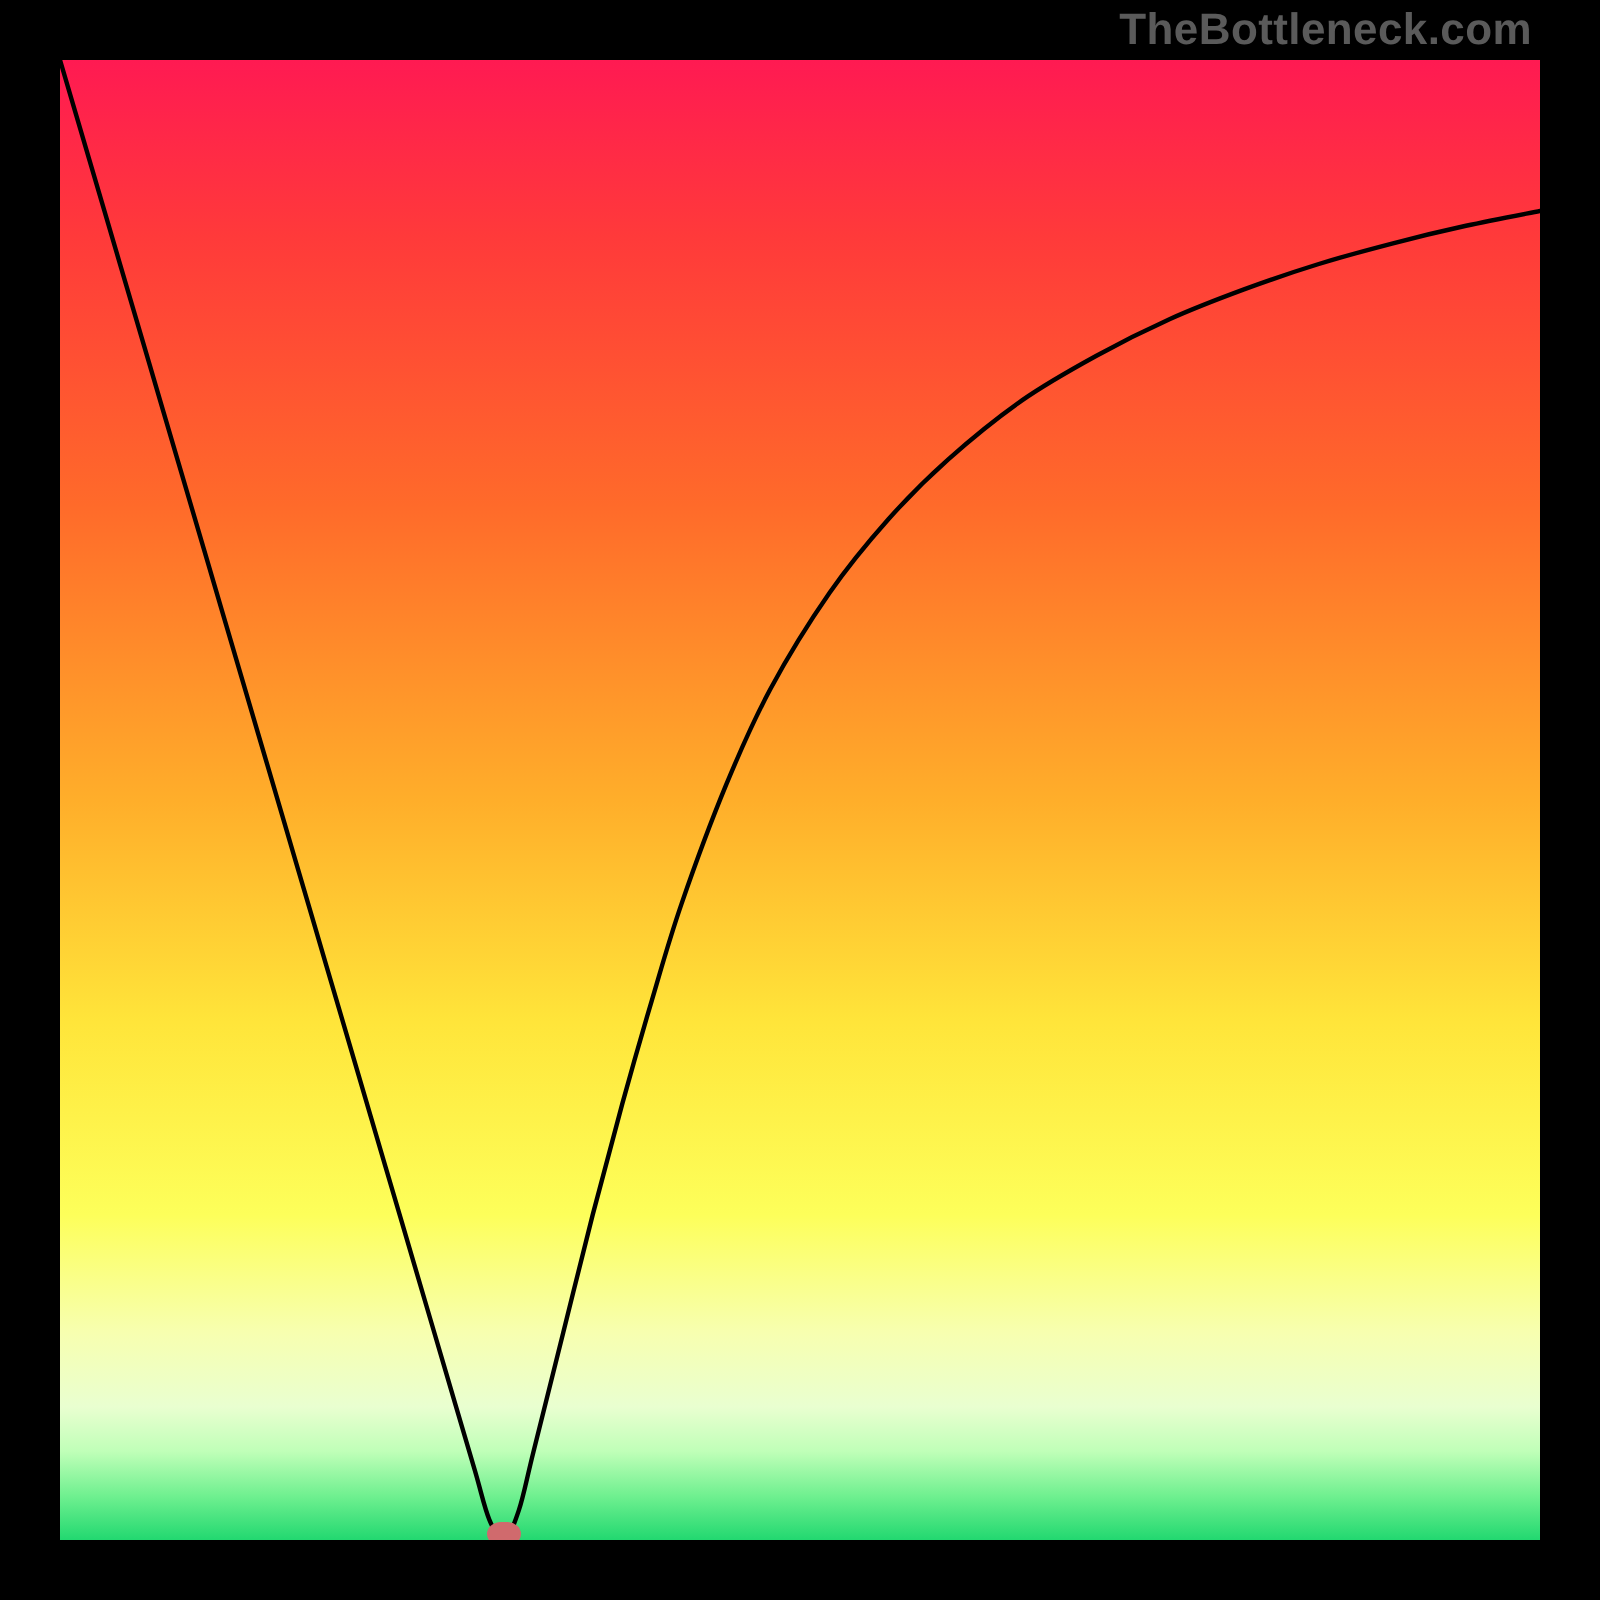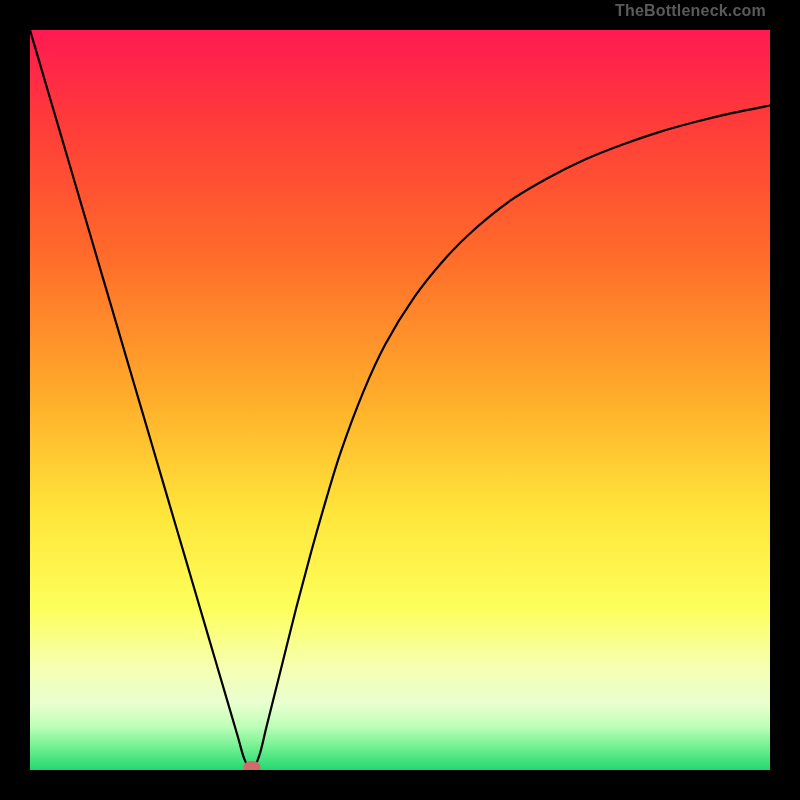--- a/index.html
+++ b/index.html
@@ -20,21 +20,21 @@
   }
   .gradient-bg {
     position: absolute;
     left: 0; top: 0; right: 0; bottom: 0;
   }
   .watermark {
     position: absolute;
     top: 2px;
     right: 34px;
     font-family: Arial, Helvetica, sans-serif;
-    font-size: 16px;
+    font-size: 22px;
     font-weight: 600;
     color: #5a5a5a;
     letter-spacing: 0.2px;
   }
   .curve-svg {
     position: absolute;
     left: 0; top: 0;
   }
   .marker {
     position: absolute;

